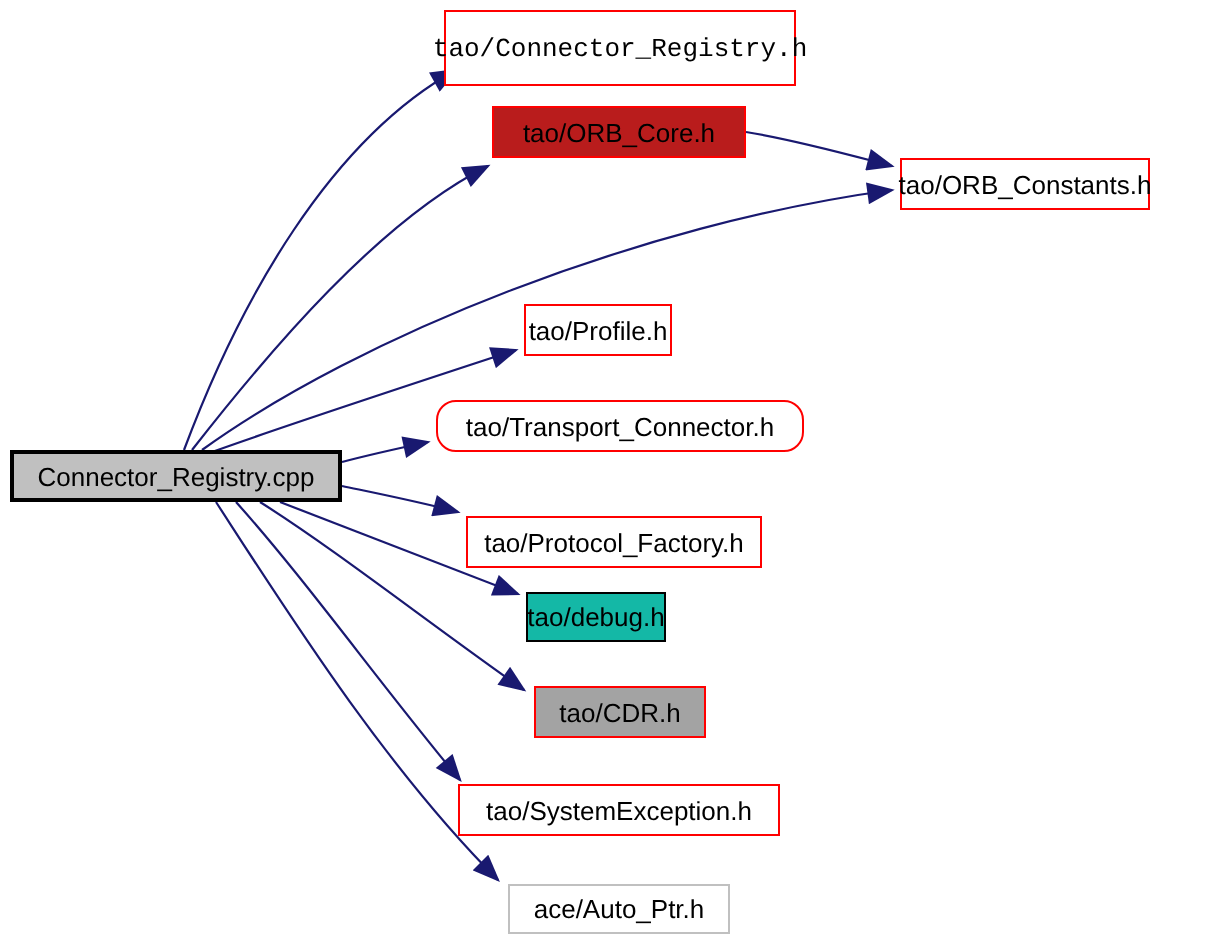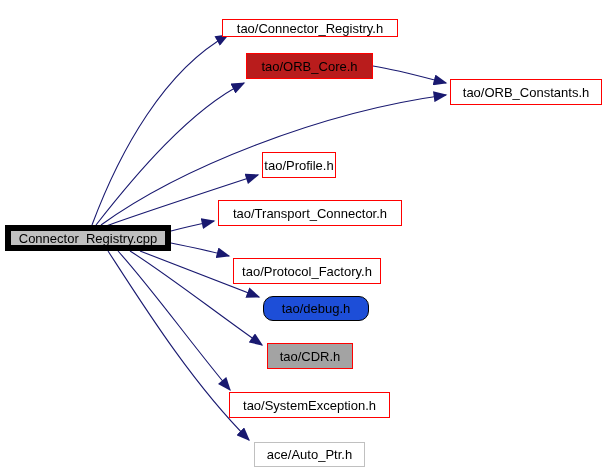--- a/index.html
+++ b/index.html
@@ -33,21 +33,21 @@
     border: 1px solid #ff0000;
     display: flex;
     align-items: center;
     justify-content: center;
     font-size: 13px;
     color: #000000;
     white-space: nowrap;
     cursor: pointer;
   }
   .node.main {
-    border: 6px solid #8b5cf6;
+    border: 2px solid #8b5cf6;
     cursor: default;
   }
 </style>
 </head>
 <body>
 
 <div class="canvas">
   <svg id="edges-svg" xmlns="http://www.w3.org/2000/svg">
     <defs>
       <marker id="arrowhead" viewBox="0 0 10 8" refX="9" refY="4" markerWidth="13" markerHeight="10" orient="auto">
@@ -63,24 +63,24 @@
         <path d="M171,231 C186,227 200,224 214,221" class="edge" stroke="#191970" marker-end="url(#arrowhead)"></path>
         <path d="M171,243 C190,247 210,251 229,256" class="edge" stroke="#191970" marker-end="url(#arrowhead)"></path>
         <path d="M140,251 C176,265 217,281 259,297" class="edge" stroke="#191970" marker-end="url(#arrowhead)"></path>
         <path d="M130,251 C168,275 215,312 262,345" class="edge" stroke="#191970" marker-end="url(#arrowhead)"></path>
         <path d="M118,251 C153,290 190,342 230,390" class="edge" stroke="#191970" marker-end="url(#arrowhead)"></path>
         <path d="M108,251 C143,305 192,383 249,440" class="edge" stroke="#191970" marker-end="url(#arrowhead)"></path>
       </g>
   </svg>
   <div id="node-layer">
       <div class="node main" style="left: 5px; top: 225px; width: 166px; height: 26px; background: rgb(192, 192, 192); border-color: rgb(0, 0, 0);">Connector_Registry.cpp</div>
-      <div class="node red" style="left: 222px; top: 19px; width: 176px; height: 18px; background: rgb(255, 255, 255); border-color: rgb(255, 0, 0);">tao/Connector_Registry.h</div>
+      <div class="node red" style="left: 222px; top: 5px; width: 176px; height: 38px; background: rgb(255, 255, 255); border-color: rgb(255, 0, 0); font-family: Liberation Mono, monospace;">tao/Connector_Registry.h</div>
       <div class="node red" style="left: 246px; top: 53px; width: 127px; height: 26px; background: #b91c1c; border-color: rgb(255, 0, 0);">tao/ORB_Core.h</div>
-      <div class="node red" style="left: 450px; top: 79px; width: 152px; height: 26px; background: rgb(255, 255, 255); border-color: rgb(255, 0, 0);">tao/ORB_Constants.h</div>
+      <div class="node red" style="left: 450px; top: 79px; width: 125px; height: 26px; background: rgb(255, 255, 255); border-color: rgb(255, 0, 0);">tao/ORB_Constants.h</div>
       <div class="node red" style="left: 262px; top: 152px; width: 74px; height: 26px; background: rgb(255, 255, 255); border-color: rgb(255, 0, 0);">tao/Profile.h</div>
-      <div class="node red" style="left: 218px; top: 200px; width: 184px; height: 26px; background: rgb(255, 255, 255); border-color: rgb(255, 0, 0);">tao/Transport_Connector.h</div>
+      <div class="node red" style="left: 218px; top: 200px; width: 184px; height: 26px; background: rgb(255, 255, 255); border-color: rgb(255, 0, 0); border-radius: 10px;">tao/Transport_Connector.h</div>
       <div class="node red" style="left: 233px; top: 258px; width: 148px; height: 26px; background: rgb(255, 255, 255); border-color: rgb(255, 0, 0);">tao/Protocol_Factory.h</div>
-      <div class="node black" style="left: 263px; top: 296px; width: 106px; height: 25px; background: #1d4ed8; border-color: rgb(0, 0, 0); border-radius: 10px;">tao/debug.h</div>
+      <div class="node black" style="left: 263px; top: 296px; width: 70px; height: 25px; background: #14b8a6; border-color: rgb(0, 0, 0);">tao/debug.h</div>
       <div class="node red" style="left: 267px; top: 343px; width: 86px; height: 26px; background: #a3a3a3; border-color: rgb(255, 0, 0);">tao/CDR.h</div>
       <div class="node red" style="left: 229px; top: 392px; width: 161px; height: 26px; background: rgb(255, 255, 255); border-color: rgb(255, 0, 0);">tao/SystemException.h</div>
       <div class="node gray" style="left: 254px; top: 442px; width: 111px; height: 25px; background: rgb(255, 255, 255); border-color: rgb(192, 192, 192);">ace/Auto_Ptr.h</div>
     </div>
 </div>
 
 </body></html>

